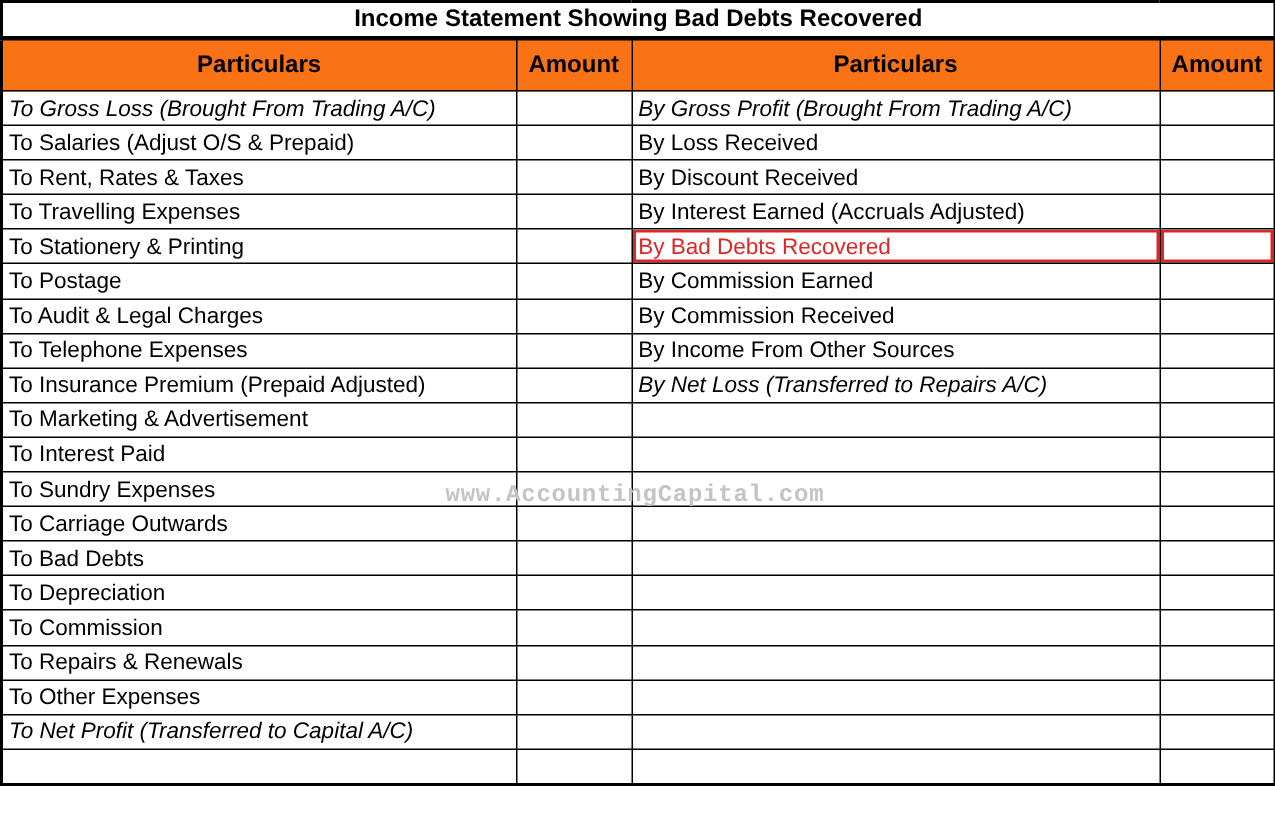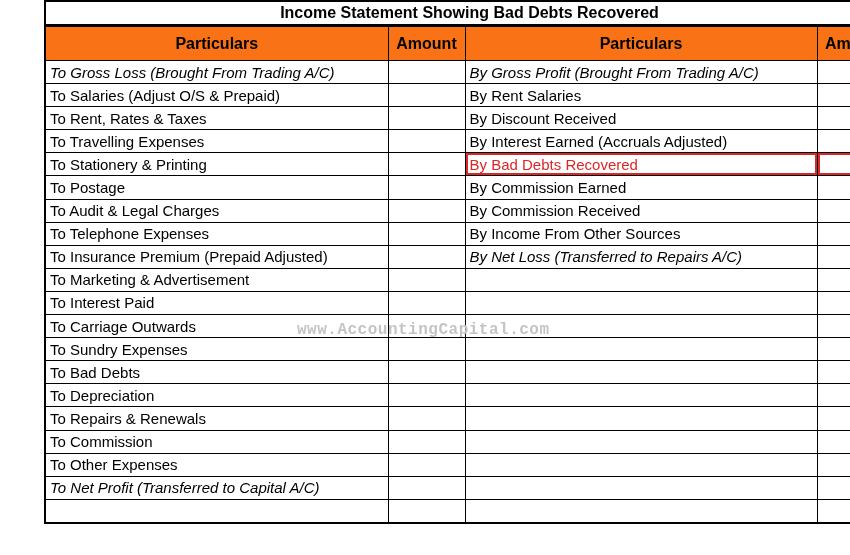--- a/index.html
+++ b/index.html
@@ -14,21 +14,20 @@
     width:850px;
     height:555px;
     overflow:hidden;
     font-family:"Liberation Sans", sans-serif;
   }
   .page{
     position:relative;
     width:734px;
     height:555px;
     background:#ffffff;
-    padding-left:44px;
   }
   table.stmt{
     border-collapse:collapse;
     table-layout:fixed;
     width:849px;
     border:2px solid var(--ink);
   }
   col.c-part-l{width:343px;}
   col.c-amt-l{width:77px;}
   col.c-part-r{width:352px;}
@@ -109,21 +108,21 @@
     <tbody id="rows-body">
         <tr>
     <td class="label italic">To Gross Loss (Brought From Trading A/C)</td>
     <td class="amount"></td>
     <td class="label italic">By Gross Profit (Brought From Trading A/C)</td>
     <td class="amount"></td>
   </tr>
         <tr>
     <td class="label">To Salaries (Adjust O/S &amp; Prepaid)</td>
     <td class="amount"></td>
-    <td class="label">By Rent Salaries</td>
+    <td class="label">By Loss Received</td>
     <td class="amount"></td>
   </tr>
         <tr>
     <td class="label">To Rent, Rates &amp; Taxes</td>
     <td class="amount"></td>
     <td class="label">By Discount Received</td>
     <td class="amount"></td>
   </tr>
         <tr>
     <td class="label">To Travelling Expenses</td>
@@ -167,51 +166,51 @@
     <td class="label"></td>
     <td class="amount"></td>
   </tr>
         <tr>
     <td class="label">To Interest Paid</td>
     <td class="amount"></td>
     <td class="label"></td>
     <td class="amount"></td>
   </tr>
         <tr>
+    <td class="label">To Sundry Expenses</td>
+    <td class="amount"></td>
+    <td class="label"></td>
+    <td class="amount"></td>
+  </tr>
+        <tr>
     <td class="label">To Carriage Outwards</td>
     <td class="amount"></td>
     <td class="label"></td>
     <td class="amount"></td>
   </tr>
         <tr>
-    <td class="label">To Sundry Expenses</td>
-    <td class="amount"></td>
-    <td class="label"></td>
-    <td class="amount"></td>
-  </tr>
-        <tr>
     <td class="label">To Bad Debts</td>
     <td class="amount"></td>
     <td class="label"></td>
     <td class="amount"></td>
   </tr>
         <tr>
     <td class="label">To Depreciation</td>
     <td class="amount"></td>
     <td class="label"></td>
     <td class="amount"></td>
   </tr>
         <tr>
+    <td class="label">To Commission</td>
+    <td class="amount"></td>
+    <td class="label"></td>
+    <td class="amount"></td>
+  </tr>
+        <tr>
     <td class="label">To Repairs &amp; Renewals</td>
-    <td class="amount"></td>
-    <td class="label"></td>
-    <td class="amount"></td>
-  </tr>
-        <tr>
-    <td class="label">To Commission</td>
     <td class="amount"></td>
     <td class="label"></td>
     <td class="amount"></td>
   </tr>
         <tr>
     <td class="label">To Other Expenses</td>
     <td class="amount"></td>
     <td class="label"></td>
     <td class="amount"></td>
   </tr>

